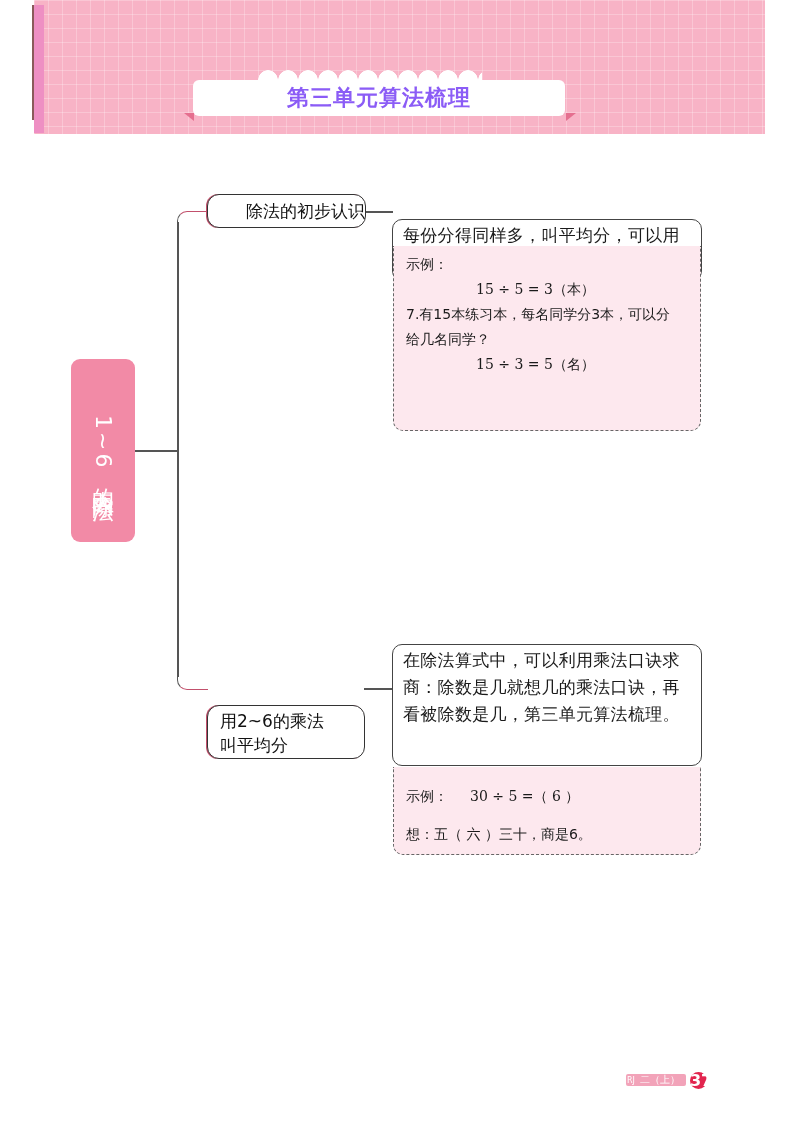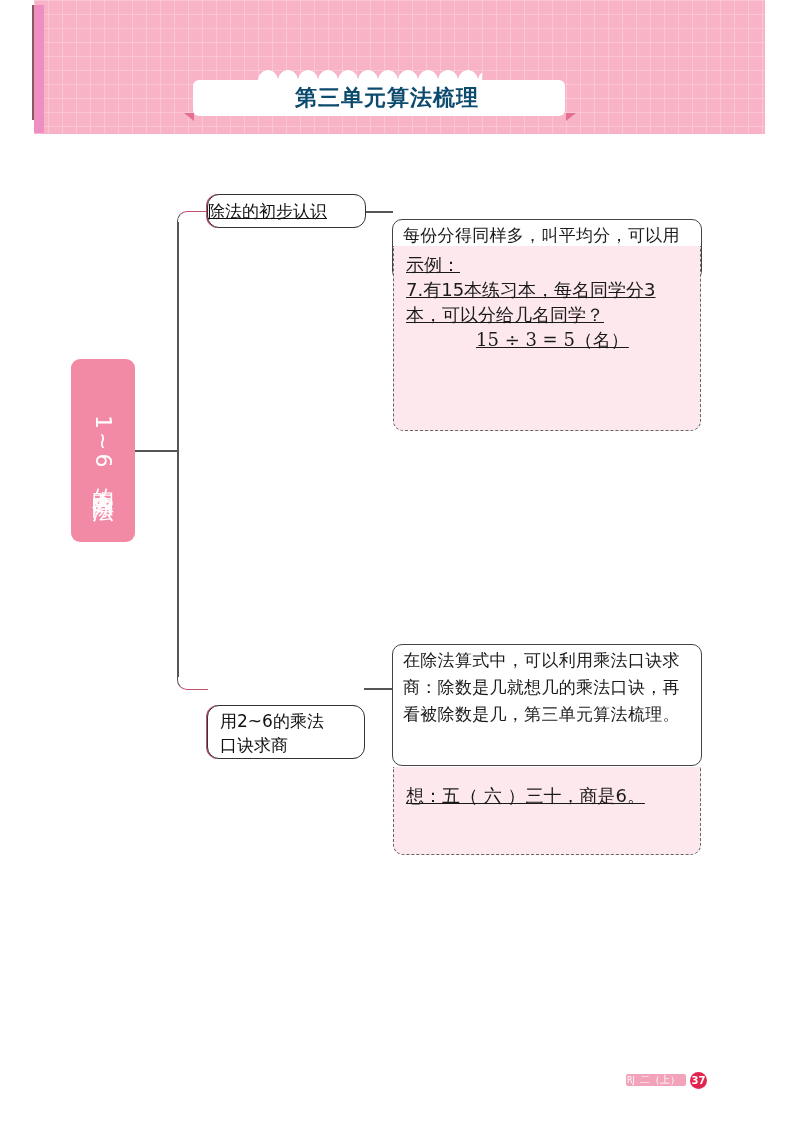--- a/index.html
+++ b/index.html
@@ -40,21 +40,21 @@
   .title-flap-l, .title-flap-r {
     position:absolute; top:113px; width:0; height:0;
     border-top:8px solid #e56f8f;
   }
   .title-flap-l { left:184px; border-left:10px solid transparent; }
   .title-flap-r { left:566px; border-right:10px solid transparent; }
   .title-text {
     position:absolute; left:193px; top:82px; width:372px; height:32px;
     text-align:center; line-height:32px;
     font-family:"DejaVu Sans","Liberation Sans",sans-serif;
-    font-weight:bold; font-size:22px; letter-spacing:1px; color:#0c4a6e;padding-left:8px;
+    font-weight:bold; font-size:22px; letter-spacing:1px; color:#8b5cf6;
   }
 
   
   .root {
     position:absolute; left:71px; top:359px; width:64px; height:183px;
     background:#f28aa6; border-radius:9px;
     display:flex; align-items:center; justify-content:center;
   }
   .root-text {
     writing-mode:vertical-rl; color:#ffffff;
@@ -74,63 +74,63 @@
   }
 
   
   .branch {
     position:absolute; background:#fff;
     border:1.5px solid #333; border-radius:12px;
     font-family:"DejaVu Sans","Liberation Sans",sans-serif;
     font-size:17px; color:#111;
     box-shadow: -1px 0 0 #c2506c;
   }
-  .branch1 { left:207px; top:194px; width:157px; height:32px; line-height:32px; text-align:left;text-decoration:underline; }
+  .branch1 { left:207px; top:194px; width:157px; height:32px; line-height:32px; text-align:right; }
   .branch2 { left:207px; top:662px; width:156px; height:52px; padding:0 0 0 0;margin-top:43px; }
   .branch2 .line { display:block; padding-left:12px; line-height:24px; }
   .branch2 .l1 { margin-top:3px; }
 
   
   .def {
     position:absolute; background:#fff;
     border:1.5px solid #444; border-radius:10px;
     font-size:17px; line-height:27px; color:#1a1a1a;
     font-family:"DejaVu Sans","Liberation Sans",sans-serif;
     padding:2px 8px 4px 10px; box-sizing:border-box;
   }
   .def1 { left:392px; top:183px; width:310px; height:62px; letter-spacing:0.3px;margin-top:36px; }
   .def2 { left:392px; top:644px; width:310px; height:122px; letter-spacing:0.3px; }
 
   .ex {
     position:absolute; background:#fde8ee;
     border:1.5px dashed #666; border-top:none;
     border-radius:0 0 10px 10px;
-    font-size:18px; line-height:25px; color:#1a1a1a;
+    font-size:14px; line-height:25px; color:#1a1a1a;
     font-family:"DejaVu Sans","Liberation Sans",sans-serif;
-    box-sizing:border-box; padding:6px 18px 6px 12px;text-decoration:underline;
+    box-sizing:border-box; padding:6px 18px 6px 12px;
   }
   .ex1 { left:393px; top:246px; width:308px; height:185px; }
   .ex2 { left:393px; top:767px; width:308px; height:88px; padding-top:10px; }
   .ex .eq { display:block; padding-left:70px; font-family:"DejaVu Serif","Liberation Serif",serif; }
   .ex2 .row { display:block; line-height:38px; }
   .ex2 .sp { display:inline-block; width:22px; }
 
   
   .footer {
     position:absolute; left:626px; top:1072px; height:16px; display:flex; align-items:center;
   }
   .footer-tag {
     background:#f2a3b9; color:#fff; font-size:10px; height:12px; line-height:12px;
     padding:0 6px 0 1px; border-radius:2px;
     font-family:"DejaVu Sans","Liberation Sans",sans-serif;
   }
   .footer-tag .rj { font-size:8px; margin-right:5px; }
   .page-num {
     width:17px; height:17px; border-radius:50%; background:#e2254e; color:#fff;
-    font-size:10px; font-weight:bold; text-align:center; line-height:17px; margin-left:4px;
+    font-size:16px; font-weight:bold; text-align:center; line-height:17px; margin-left:4px;
     font-family:"DejaVu Sans","Liberation Sans",sans-serif;
   }
 </style>
 </head>
 <body>
 
 <div class="banner"></div>
 <div class="banner-edge"></div>
 <div class="spine"></div>
 <div class="title-scallop"></div>
@@ -151,32 +151,36 @@
 <div class="ln" style="left:364px; top:688px; width:29px; height:1.5px;"></div>
 
 <div class="branch branch1">
   <span>除法的初步认识</span>
 </div>
 <div class="def def1">
   <span>每份分得同样多，叫平均分，可以用除法表示。</span>
 </div>
 <div class="ex ex1">
   <span style="display:block">示例：</span>
+  <span class="eq">15 ÷ 5 = 3（本）</span>
   <span style="display:block">7.有15本练习本，每名同学分3本，可以分给几名同学？</span>
   <span class="eq">15 ÷ 3 = 5（名）</span>
 </div>
 
 <div class="branch branch2">
   <span class="line l1">用2~6的乘法</span>
-  <span class="line">口诀求商</span>
+  <span class="line">叫平均分</span>
 </div>
 <div class="def def2">
   <span>在除法算式中，可以利用乘法口诀求商：除数是几就想几的乘法口诀，再看被除数是几，第三单元算法梳理。</span>
 </div>
 <div class="ex ex2">
+  <span class="row">
+    <span>示例：</span><span class="sp"></span><span style="font-family:'DejaVu Serif','Liberation Serif',serif;">30 ÷ 5 =（ 6 ）</span>
+  </span>
   <span class="row">
     <span>想：</span><span>五（ 六 ）三十，商是6。</span>
   </span>
 </div>
 
 <div class="footer">
   <span class="footer-tag">
     <span class="rj">RJ</span><span>二（上）</span>
   </span>
   <span class="page-num">37</span>

